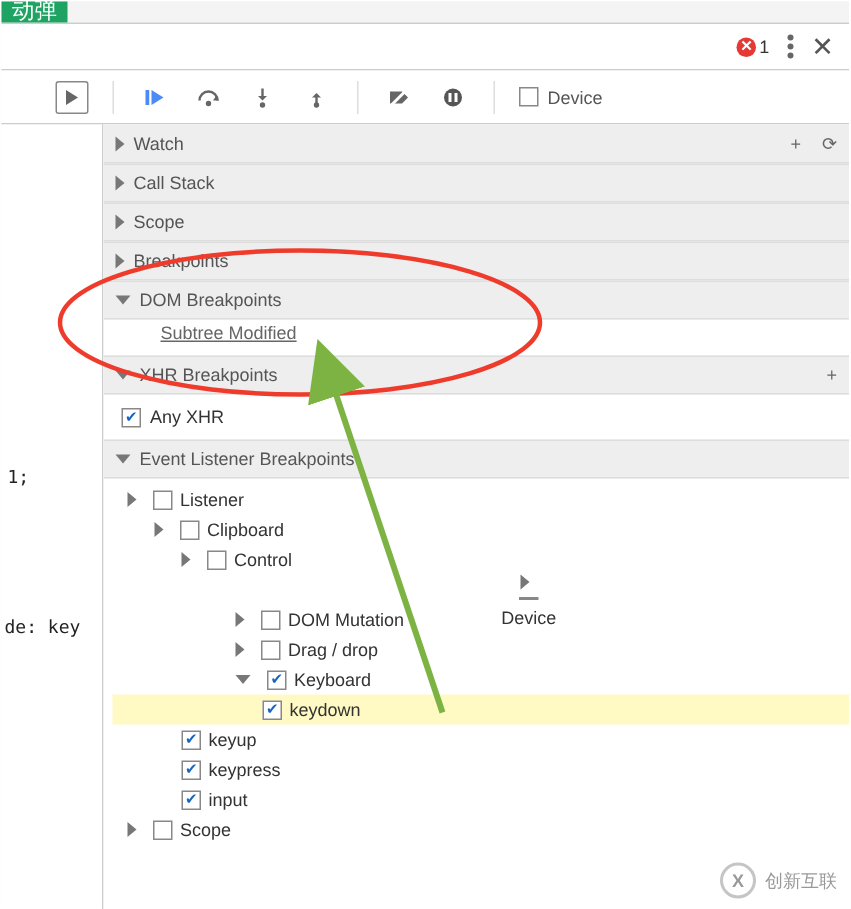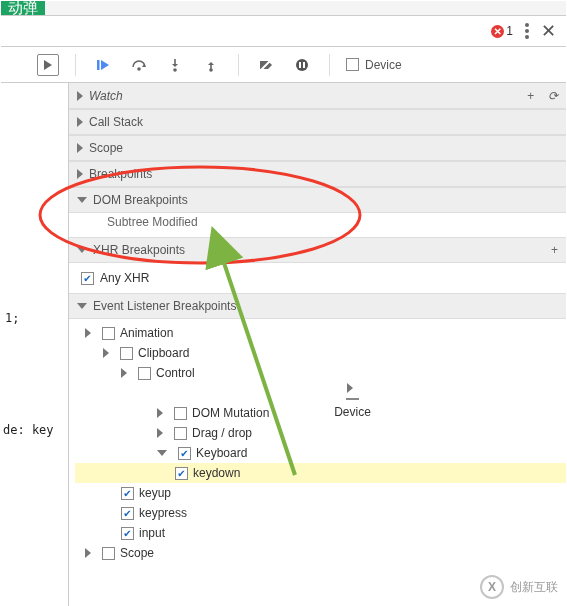--- a/index.html
+++ b/index.html
@@ -89,38 +89,38 @@
     background:#fff;
     border-right:1px solid #ccc;
     color:#333;
     font-family: Consolas, monospace;
     font-size:12px;
     padding:4px 4px 4px 2px;
     position:relative;
     overflow:hidden;
   }
   .left-code .snip1 { position:absolute; top:228px; left:4px; white-space:nowrap; color:#222;}
-  .left-code .snip2 { position:absolute; top:340px; left:2px; white-space:nowrap; color:#222;}
+  .left-code .snip2 { position:absolute; top:328px; left:2px; white-space:nowrap; color:#222;}
   .panels {
     flex:1;
     background:#fff;
     overflow:hidden;
     position:relative;
   }
   .section-header {
     background:#eee;
     border-top:1px solid #ddd;
     border-bottom:1px solid #ddd;
     height:26px;
     display:flex; align-items:center;
     padding: 0 8px;
     color:#555;
     position:relative;
   }
-  .section-header.first { border-top:none;font-style:italic; }
+  .section-header.first { border-top:none; }
   .disclosure {
     width:0; height:0; margin-right:6px;
     display:inline-block;
   }
   .disclosure.right {
     border-top:5px solid transparent;
     border-bottom:5px solid transparent;
     border-left:6px solid #777;
   }
   .disclosure.down {
@@ -136,21 +136,21 @@
     padding: 4px 0 4px 8px;
   }
   .row {
     display:flex; align-items:center;
     height:22px;
     padding-left:4px;
     gap:6px;
   }
   .row .label { color:#333; }
   .underline { text-decoration: underline; color:#333; }
-  .dombreak-sub { padding-left: 30px; color:#666; margin-top:-2px; margin-bottom:4px; }
+  .dombreak-sub { padding-left: 30px; color:#666; margin-top:-2px; margin-bottom:4px;text-decoration:underline; }
   
   .tree { padding: 4px 0 6px 6px; }
   .tree-row {
     display:flex; align-items:center; height:20px; gap:5px;
     color:#333;
   }
   .tree-row.highlight {
     background:#fff9c4;
     margin-right:0;
   }
@@ -316,21 +316,21 @@
       </div>
 
       <div class="section-header">
         <span class="disclosure down"></span>
         <span>Event Listener Breakpoints</span>
       </div>
       <div class="tree">
         <div class="tree-row indent1">
           <span class="disclosure right"></span>
           <span class="checkbox"></span>
-          <span>Animation</span>
+          <span>Listener</span>
         </div>
         <div class="tree-row indent2">
           <span class="disclosure right"></span>
           <span class="checkbox"></span>
           <span>Clipboard</span>
         </div>
         <div class="tree-row indent3">
           <span class="disclosure right"></span>
           <span class="checkbox"></span>
           <span>Control</span>

